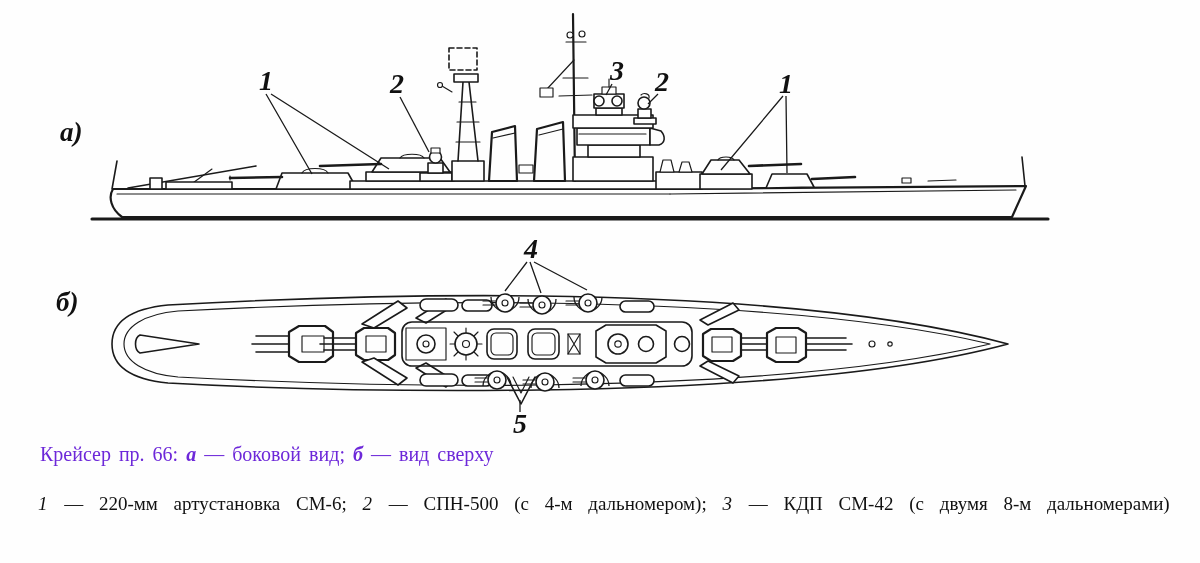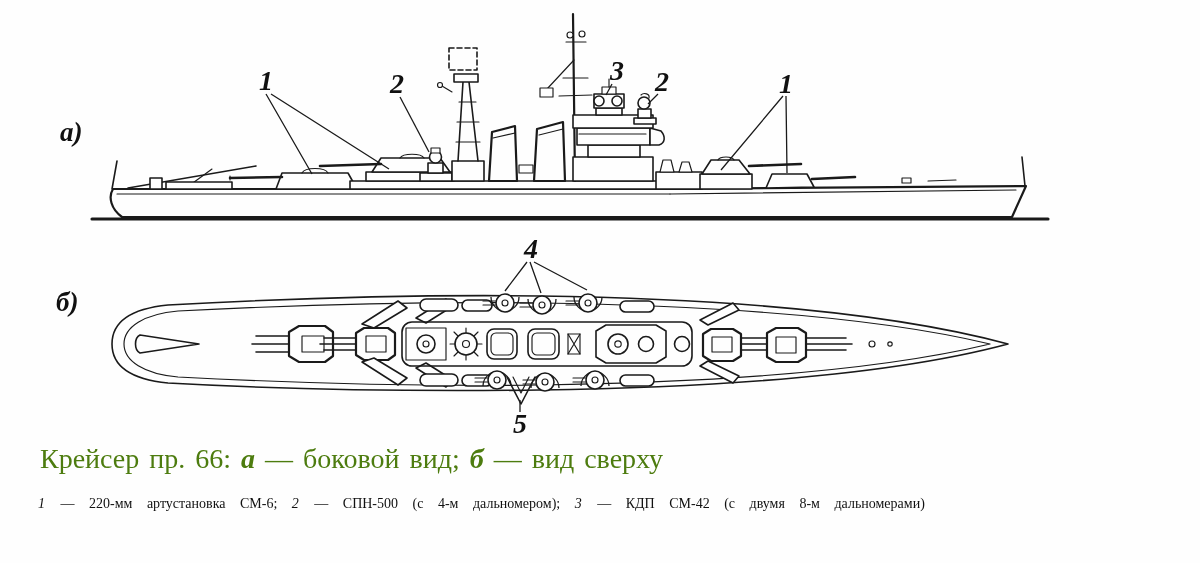--- a/index.html
+++ b/index.html
@@ -15,26 +15,26 @@
   .thk{stroke-width:3.1;}
   .med{stroke-width:2.2;}
   .brl{stroke-width:2.6;}
   .thin{stroke-width:1.15;}
   .dash{stroke-dasharray:5 3;}
   .lead{stroke:#1a1a1a;stroke-width:1.3;fill:none;}
   .co{font:italic 600 28px "Liberation Serif", serif;fill:#111;}
   .vl{font:italic 600 27px "Liberation Serif", serif;fill:#111;}
   
   .caption{
-    position:absolute;left:40px;top:443px;font-size:28px;word-spacing:3px;
-    color:#4d7c0f;white-space:nowrap;
+    position:absolute;left:40px;top:443px;font-size:20px;word-spacing:3px;
+    color:#6d28d9;white-space:nowrap;
   }
   .caption i{font-weight:700;}
   .legend{
-    position:absolute;left:38px;top:492px;font-size:14px;line-height:23px;
+    position:absolute;left:38px;top:492px;font-size:19px;line-height:23px;
     word-spacing:11px;color:#111;white-space:nowrap;
   }
   .legend i{padding-right:1px;}
 </style>
 </head>
 <body>
 
 <div class="stage">
 <svg width="1200" height="440" viewBox="0 0 1200 440">
 

